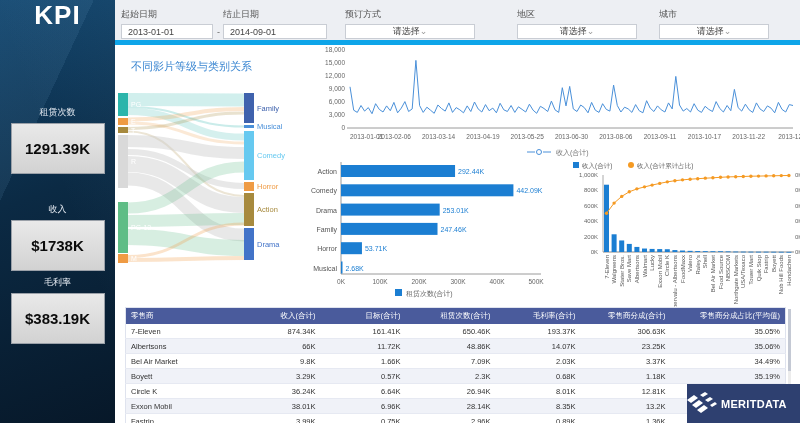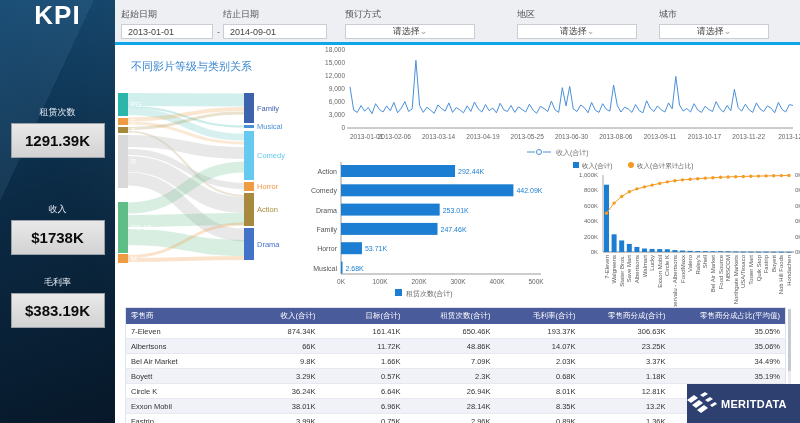--- a/index.html
+++ b/index.html
@@ -8,24 +8,24 @@
   
   #sidebar{position:absolute;left:0;top:0;width:115px;height:423px;
     background:
       linear-gradient(115deg, rgba(130,185,225,0.10) 0%, rgba(130,185,225,0.10) 30%, transparent 30%),
       linear-gradient(250deg, rgba(110,170,210,0.08) 0%, transparent 45%),
       linear-gradient(160deg, #10436b 0%, #0b2a44 45%, #071829 100%);}
   .kpi{color:#fff;font-size:26px;font-weight:bold;text-align:center;padding-top:0;letter-spacing:1px;}
   .metric{position:absolute;width:100%;text-align:center;}
   .metric .lbl{color:#e8edf4;font-size:9px;margin-bottom:4px;}
   .metric .val{margin:0 auto;width:92px;background:linear-gradient(#e9e9e9,#d2d2d2);
-    border:1px solid #9aa0a8;font-size:15px;font-weight:bold;color:#0b0b0b;padding:8px 0;}
+    border:1px solid #9aa0a8;font-size:15px;font-weight:bold;color:#0b0b0b;padding:16px 0;}
   
   #topbar{position:absolute;left:115px;top:0;width:685px;height:45px;background:#edeff3;
-    border-bottom:3px solid #0ea5e9;box-sizing:border-box;}
+    border-bottom:5px solid #0ea5e9;box-sizing:border-box;}
   .f-label{position:absolute;top:8px;font-size:9px;color:#555;}
   .f-input{position:absolute;top:24px;height:15px;background:#fff;border:1px solid #c9cdd4;
     font-size:9px;color:#444;display:flex;align-items:center;padding:0 6px;box-sizing:border-box;}
   .f-select{justify-content:center;}
   .chev{color:#999;font-size:9px;line-height:9px;}
   .dash{position:absolute;top:27px;font-size:9px;color:#666;}
   
   #main{position:absolute;left:115px;top:45px;width:685px;height:378px;background:#fff;}
   #sankey-title{position:absolute;left:16px;top:14px;font-size:11px;color:#3a86d1;}
   #sankey-chart{position:absolute;left:3px;top:40px;}

